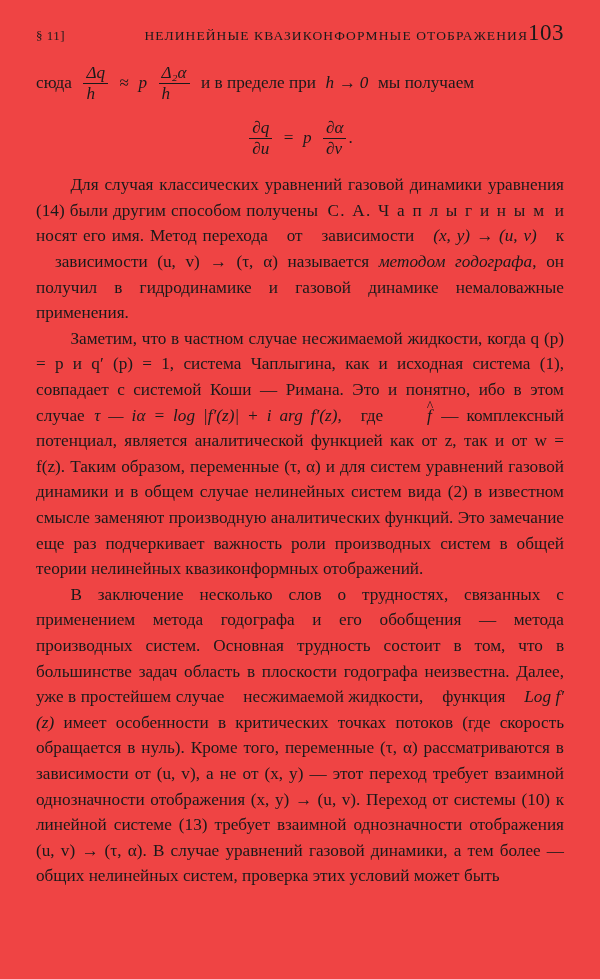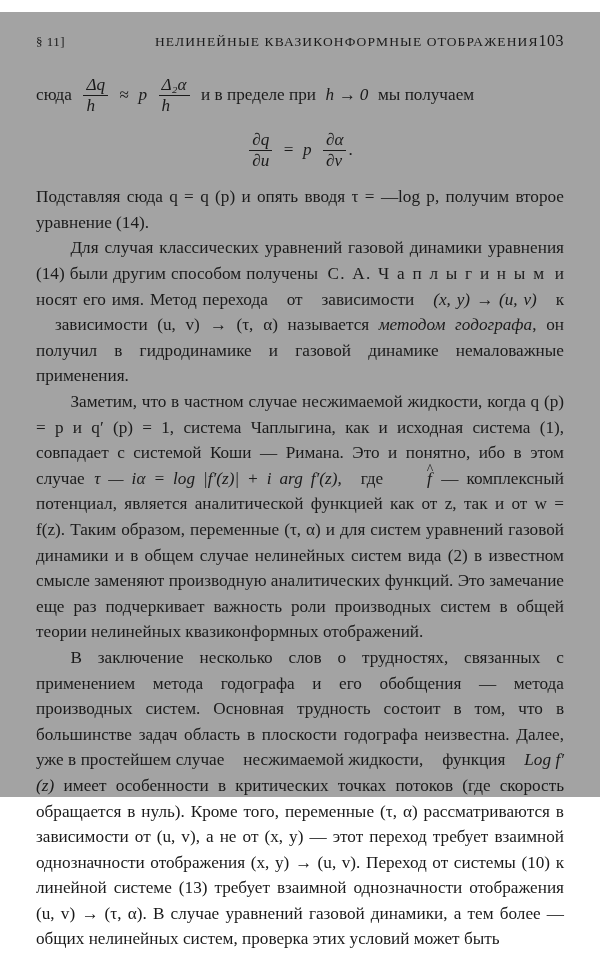--- a/index.html
+++ b/index.html
@@ -10,24 +10,24 @@
   body {
     width: 600px;
     height: 979px;
     font-family: "Liberation Serif", serif;
     color: #1a1a1a;
     position: relative;
     overflow: hidden;
   }
   .page {
     position: absolute;
-    left: 0; top: 12px;
+    left: 0; top: 0;
     width: 600px;
-    height: 785px;
-    background: #a3a3a3;
+    height: 979px;
+    background: #ef4444;
   }
   .header {
     position: absolute;
     left: 36px;
     top: 20px;
     width: 528px;
     display: flex;
     align-items: baseline;
     justify-content: space-between;
     font-size: 13.5px;
@@ -40,21 +40,21 @@
   }
   .header .runtitle {
     flex: 1;
     text-align: right;
     font-size: 13.5px;
     letter-spacing: 1.1px;
     white-space: nowrap;
     padding-left: 6px;
   }
   .header .pageno {
-    font-size: 16px;
+    font-size: 23px;
     font-weight: normal;
     white-space: nowrap;
   }
   .body {
     position: absolute;
     left: 36px;
     top: 64px;
     width: 528px;
     font-size: 17.2px;
     line-height: 25.6px;
@@ -118,21 +118,20 @@
   <div class="body">
 
     <p class="noindent first-para">
       <span>сюда</span><span class="sp"></span><span class="frac bigfrac"><span class="num it">Δq</span><span class="den it">h</span></span><span class="sp"></span><span>≈</span><span class="sp"></span><span class="it">p</span><span class="sp"></span><span class="frac bigfrac"><span class="num it">Δ₂α</span><span class="den it">h</span></span><span class="sp"></span><span>и в пределе при</span><span class="sp"></span><span class="it">h → 0</span><span class="sp"></span><span>мы получаем</span>
     </p>
 
     <div class="eqline">
       <span class="frac bigfrac"><span class="num it">∂q</span><span class="den it">∂u</span></span><span class="sp"></span><span>=</span><span class="sp"></span><span class="it">p</span><span class="sp"></span><span class="frac bigfrac"><span class="num it">∂α</span><span class="den it">∂v</span></span><span>.</span>
     </div>
 
-    <p class="noindent">Подставляя сюда q = q (p) и опять вводя τ = —log p, получим второе уравнение (14).</p>
 
     <p>
       <span>Для случая классических уравнений газовой динамики уравнения (14) были другим способом получены</span><span class="sp"></span><span class="tracked-s">С. А. Ч а п л ы г и н ы м</span><span class="sp"></span><span>и носят его имя. Метод перехода</span><span class="spwide"></span><span>от</span><span class="spwide"></span><span>зависимости</span><span class="spwide"></span><span class="it">(x, y) → (u, v)</span><span class="spwide"></span><span>к</span><span class="spwide"></span><span>зависимости</span><span class="sp"></span><span>(u, v) → (τ, α) называется</span><span class="sp"></span><span class="it">методом годографа</span><span>, он получил в гидродинамике и газовой динамике немаловажные применения.</span>
     </p>
 
     <p>
       <span>Заметим, что в частном случае несжимаемой жидкости, когда q (p) = p и q′ (p) = 1, система Чаплыгина, как и исходная система (1), совпадает с системой Коши — Римана. Это и понятно, ибо в этом случае</span><span class="sp"></span><span class="it">τ — iα = log |f′(z)| + i arg f′(z),</span><span class="spwide"></span><span>где</span><span class="sp"></span><span class="it hat"><span class="hatmark">^</span><span>f</span></span><span class="sp"></span><span>— комплексный потенциал, является аналитической функцией как от z, так и от w = f(z). Таким образом, переменные (τ, α) и для систем уравнений газовой динамики и в общем случае нелинейных систем вида (2) в известном смысле заменяют производную аналитических функций. Это замечание еще раз подчеркивает важность роли производных систем в общей теории нелинейных квазиконформных отображений.</span>
     </p>
 
     <p>

